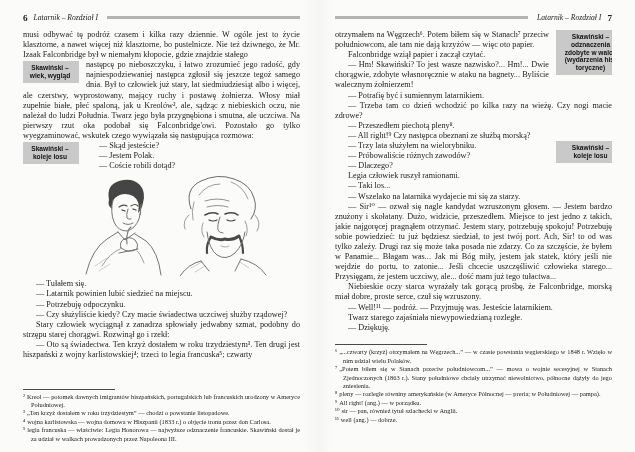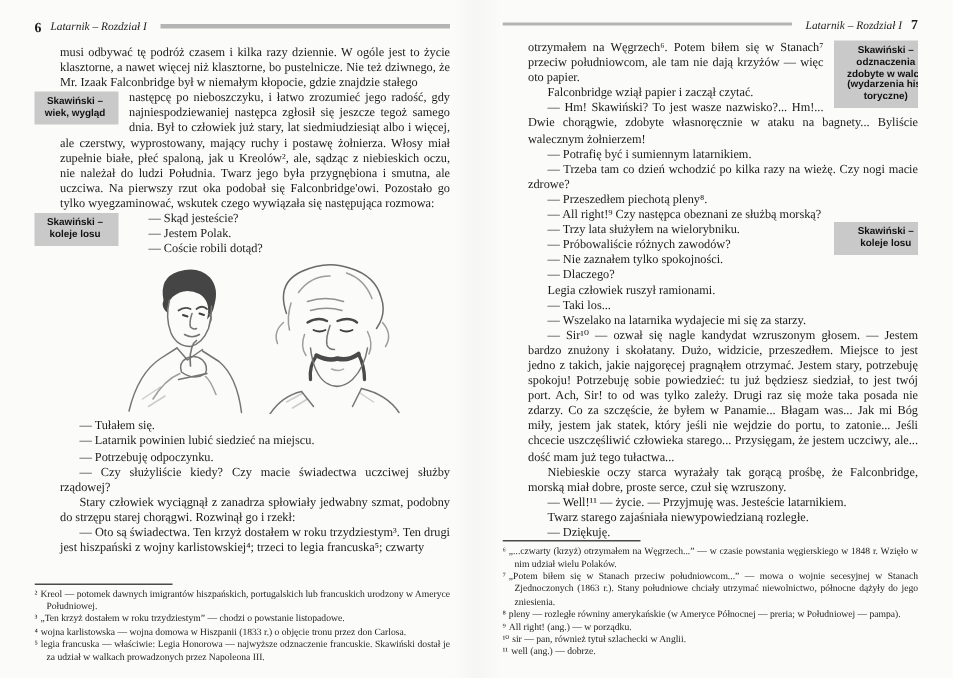--- a/index.html
+++ b/index.html
@@ -26,21 +26,21 @@
   .pg-num   { font-weight: bold; font-size: 9.2px; }
   .pg-title { font-style: italic; color: #222; }
   .pleft  .pg-num   { margin-right: 6px; }
   .pleft  .pg-rule  { margin-left: 9px; }
   .pright .pg-rule  { margin-right: 9px; }
   .pright .pg-num   { margin-left: 6px; }
   .pg-rule { flex: 1; height: 2.6px; background: #b4b4b4; }
 
   .body { font-size: 8.2px; line-height: 10.1px; margin-top: 6px; }
   p { margin: 0; }
-  .just { text-align: justify; margin-left: 17px; }
+  .just { text-align: justify; }
   .ind  { text-indent: 13px; }
 
   .mbox {
     background: #c9c9c9;
     font-family: "Liberation Sans", "DejaVu Sans", sans-serif;
     font-weight: bold; font-size: 6.6px; line-height: 7.8px;
     text-align: center; white-space: pre-line; color: #111;
     padding: 3px 2px;
   }
   .fl { float: left;  width: 58px; margin: 1px 7px 2px -2px;  min-height: 22px; }
@@ -188,35 +188,34 @@
 
     <div>
       <div class="mbox fr">Skawiński –
 koleje losu</div>
       <div>
 
           <p class="ind just"><span>— Trzy lata służyłem na wielorybniku.</span></p>
 
           <p class="ind just"><span>— Próbowaliście różnych zawodów?</span></p>
 
-          <p class="ind just"><span>— Nie zaznałem tylko spokojności.</span></p>
 
           <p class="ind just"><span>— Dlaczego?</span></p>
 
           <p class="ind just"><span>Legia człowiek ruszył ramionami.</span></p>
 
           <p class="ind just"><span>— Taki los...</span></p>
 
           <p class="ind just"><span>— Wszelako na latarnika wydajecie mi się za starzy.</span></p>
 
           <p class="ind just"><span>— </span><span class="it">Sir</span><span>¹⁰ — ozwał się nagle kandydat wzruszonym głosem. — Jestem bardzo znużony i skołatany. Dużo, widzicie, przeszedłem. Miejsce to jest jedno z takich, jakie najgoręcej pragnąłem otrzymać. Jestem stary, potrzebuję spokoju! Potrzebuję sobie powiedzieć: tu już będziesz siedział, to jest twój port. Ach, Sir! to od was tylko zależy. Drugi raz się może taka posada nie zdarzy. Co za szczęście, że byłem w Panamie... Błagam was... Jak mi Bóg miły, jestem jak statek, który jeśli nie wejdzie do portu, to zatonie... Jeśli chcecie uszczęśliwić człowieka starego... Przysięgam, że jestem uczciwy, ale... dość mam już tego tułactwa...</span></p>
 
           <p class="ind just"><span>Niebieskie oczy starca wyrażały tak gorącą prośbę, że Falconbridge, morską miał dobre, proste serce, czuł się wzruszony.</span></p>
 
-          <p class="ind just"><span>— </span><span class="it">Well!</span><span>¹¹ — życie. — Przyjmuję was. Jesteście latarnikiem.</span></p>
+          <p class="ind just"><span>— </span><span class="it">Well!</span><span>¹¹ — podróż. — Przyjmuję was. Jesteście latarnikiem.</span></p>
 
           <p class="ind just"><span>Twarz starego zajaśniała niewypowiedzianą rozległe.</span></p>
 
           <p class="ind just"><span>— Dziękuję.</span></p>
         </div>
     </div>
   </div>
 
   <div class="fnblock">
     <div class="fnrule"></div>

